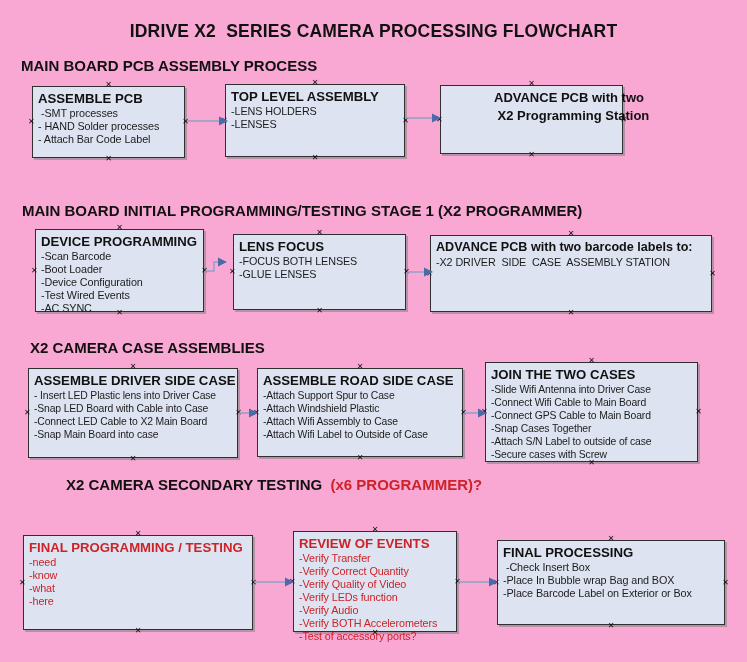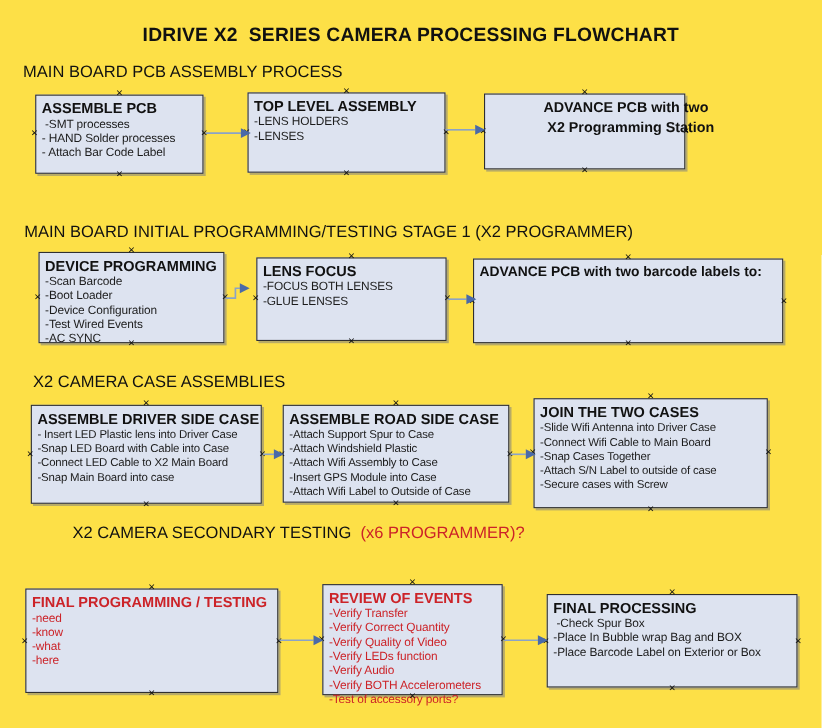--- a/index.html
+++ b/index.html
@@ -1,24 +1,24 @@
 <!DOCTYPE html>
 <html><head>
 <meta charset="utf-8">
 <style>
   html,body{margin:0;padding:0;background:#ffffff;}
   .canvas{
-    position:relative;width:747px;height:662px;background:#fde047;
+    position:relative;width:747px;height:662px;background:#f9a8d4;
     font-family:"Liberation Sans","DejaVu Sans",sans-serif;overflow:hidden;
   }
   .page-title{
     position:absolute;top:21px;left:0;width:100%;text-align:center;
     font-size:17.5px;font-weight:bold;color:#111;white-space:pre-wrap;letter-spacing:.2px;
   }
-  .sec{position:absolute;font-size:15px;font-weight:normal;color:#111;white-space:pre-wrap;}
+  .sec{position:absolute;font-size:15px;font-weight:bold;color:#111;white-space:pre-wrap;}
   #s1{left:21px;top:57px;}
   #s2{left:22px;top:202px;}
   #s3{left:30px;top:339px;}
   #s4{left:30px;top:476px;margin-left:36px;}
   .sec .red-part{color:#cc2328;}
 
   .box{
     position:absolute;background:#dde3f0;border:1.6px solid #2f2f2f;
     box-shadow:2px 2px 0 rgba(128,128,128,.55);
     padding:3px 5px;box-sizing:border-box;
@@ -128,20 +128,23 @@
         <div class="item">-GLUE LENSES</div>
       </div>
   </div>
 
   <div class="box" id="b6">
     <span class="handle h-top">✕</span>
     <span class="handle h-bottom">✕</span>
     <span class="handle h-left">✕</span>
     <span class="handle h-right">✕</span>
     <div class="box-title">ADVANCE PCB with two barcode labels to:</div>
+    <div class="box-items">
+        <div class="item">-X2 DRIVER  SIDE  CASE  ASSEMBLY STATION</div>
+      </div>
   </div>
 
   <div class="box" id="b7">
     <span class="handle h-top">✕</span>
     <span class="handle h-bottom">✕</span>
     <span class="handle h-left">✕</span>
     <span class="handle h-right">✕</span>
     <div class="box-title">ASSEMBLE DRIVER SIDE CASE</div>
     <div class="box-items">
         <div class="item">- Insert LED Plastic lens into Driver Case</div>
@@ -154,34 +157,34 @@
   <div class="box" id="b8">
     <span class="handle h-top">✕</span>
     <span class="handle h-bottom">✕</span>
     <span class="handle h-left">✕</span>
     <span class="handle h-right">✕</span>
     <div class="box-title">ASSEMBLE ROAD SIDE CASE</div>
     <div class="box-items">
         <div class="item">-Attach Support Spur to Case</div>
         <div class="item">-Attach Windshield Plastic</div>
         <div class="item">-Attach Wifi Assembly to Case</div>
-        <div class="item">-Insert GPS Module into Case</div>
         <div class="item">-Attach Wifi Label to Outside of Case</div>
       </div>
   </div>
 
   <div class="box" id="b9">
     <span class="handle h-top">✕</span>
     <span class="handle h-bottom">✕</span>
     <span class="handle h-left">✕</span>
     <span class="handle h-right">✕</span>
     <div class="box-title">JOIN THE TWO CASES</div>
     <div class="box-items">
         <div class="item">-Slide Wifi Antenna into Driver Case</div>
         <div class="item">-Connect Wifi Cable to Main Board</div>
+        <div class="item">-Connect GPS Cable to Main Board</div>
         <div class="item">-Snap Cases Together</div>
         <div class="item">-Attach S/N Label to outside of case</div>
         <div class="item">-Secure cases with Screw</div>
       </div>
   </div>
 
   <div class="box red" id="b10">
     <span class="handle h-top">✕</span>
     <span class="handle h-bottom">✕</span>
     <span class="handle h-left">✕</span>
@@ -212,21 +215,21 @@
       </div>
   </div>
 
   <div class="box" id="b12">
     <span class="handle h-top">✕</span>
     <span class="handle h-bottom">✕</span>
     <span class="handle h-left">✕</span>
     <span class="handle h-right">✕</span>
     <div class="box-title">FINAL PROCESSING</div>
     <div class="box-items">
-        <div class="item"> -Check Spur Box</div>
+        <div class="item"> -Check Insert Box</div>
         <div class="item">-Place In Bubble wrap Bag and BOX</div>
         <div class="item">-Place Barcode Label on Exterior or Box</div>
       </div>
   </div>
 
   <svg class="arrows" width="747" height="662" viewBox="0 0 747 662">
     <g stroke="#8ba3c7" stroke-width="1.5" fill="none">
       <path d="M187,121 H219"></path>
       <path d="M405,118 H432"></path>
       <path d="M205,271 h9 v-9 h4"></path>

